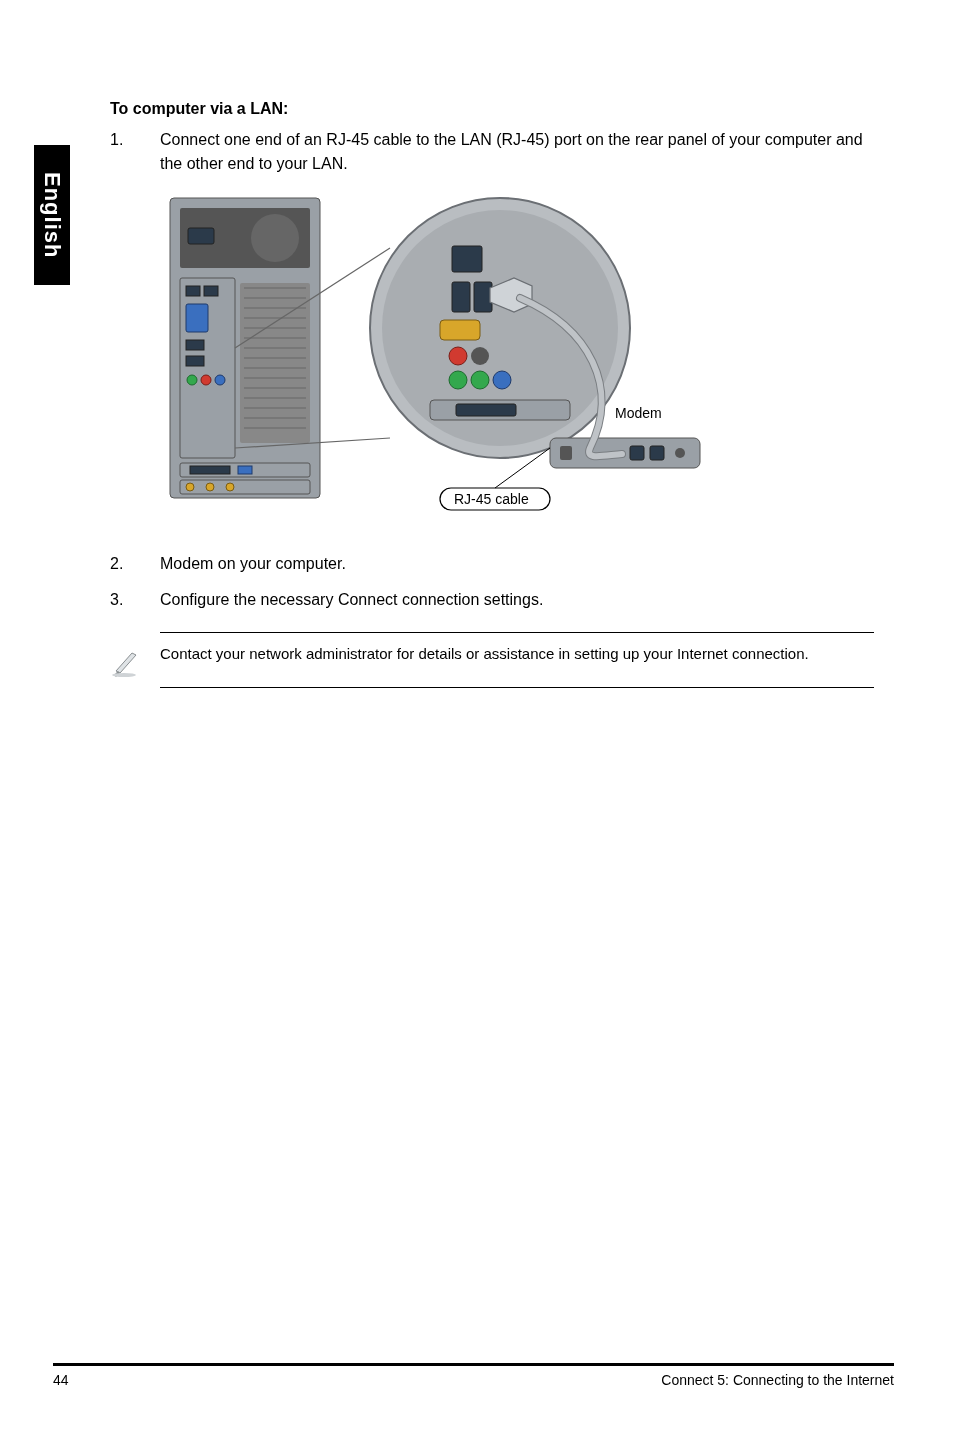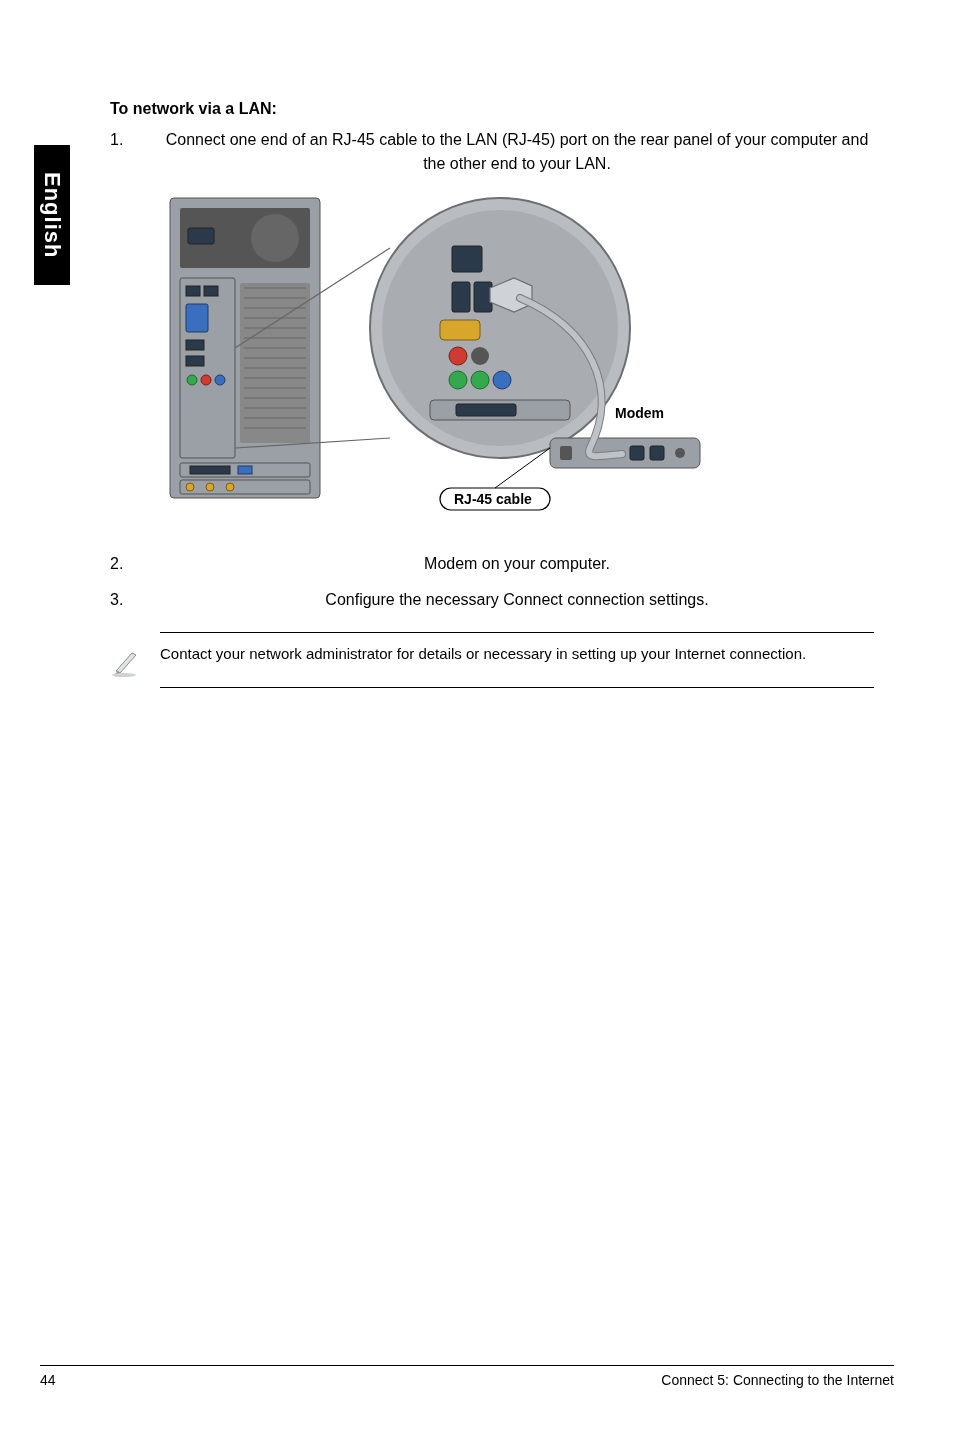--- a/index.html
+++ b/index.html
@@ -4,29 +4,29 @@
 <style>
   * { box-sizing: border-box; margin: 0; padding: 0; }
   html, body { width: 954px; height: 1438px; background: #fff; font-family: Arial, Helvetica, sans-serif; color: #000; }
   .page { position: relative; width: 954px; height: 1438px; padding: 100px 80px 50px 110px; }
   .side-tab { position: absolute; left: 34px; top: 145px; width: 36px; height: 140px; background: #000; color: #fff; display: flex; align-items: center; justify-content: center; }
   .side-tab span { writing-mode: vertical-rl; font-size: 22px; font-weight: bold; letter-spacing: 1px; }
   .heading { font-size: 22px; font-weight: bold; margin-bottom: 8px; }
   .subheading { font-size: 16px; font-weight: bold; margin-bottom: 10px; }
   .step { display: flex; font-size: 16px; line-height: 1.5; margin-bottom: 12px; }
   .step-num { width: 50px; flex-shrink: 0; }
-  .step-text { flex: 1; text-align: center; }
-  .figure-wrap { margin: 10px 0 30px 50px; font-weight: bold; }
+  .step-text { flex: 1; }
+  .figure-wrap { margin: 10px 0 30px 50px; }
   .figure-svg { width: 560px; height: 330px; }
   .note-block { margin-top: 20px; }
   .note-rule { border: none; border-top: 1px solid #000; margin-left: 50px; }
   .note-row { display: flex; align-items: flex-start; padding: 10px 0 10px 0; }
   .note-icon { width: 50px; display: flex; justify-content: flex-start; padding-top: 4px; }
   .note-text { flex: 1; font-size: 15px; line-height: 1.4; }
-  .footer { position: absolute; left: 40px; right: 60px; bottom: 50px; display: flex; justify-content: space-between; align-items: center; font-size: 14px; border-top: 1px solid #000000; padding-top: 6px; }
+  .footer { position: absolute; left: 53px; right: 60px; bottom: 50px; display: flex; justify-content: space-between; align-items: center; font-size: 14px; border-top: 3px solid #000000; padding-top: 6px; }
   .label-bubble { fill: #fff; stroke: #000; stroke-width: 1.2; }
   .svg-text { font-family: Arial, sans-serif; font-size: 14px; fill: #000; }
   .chassis, .panel, .modem-body { fill: #9aa0a6; stroke: #555; stroke-width: 1; }
   .dark { fill: #555; }
   .port { fill: #2b3a4a; stroke: #222; }
   .port-green { fill: #33a84d; stroke: #1d6b2e; }
   .port-red { fill: #d13a30; stroke: #7a1e18; }
   .port-yellow { fill: #d8a62a; stroke: #7a5c14; }
   .port-blue { fill: #3a6fbf; stroke: #1f3a6b; }
   .grille { fill: #888; }
@@ -38,21 +38,21 @@
 </style>
 </head>
 <body>
 
 <div class="page">
 
   <div class="side-tab">
     <span>English</span>
   </div>
 
-  <div class="subheading">To network via a LAN:</div>
+  <div class="subheading">To computer via a LAN:</div>
 
   <div class="step">
     <div class="step-num">1.</div>
     <div class="step-text">Connect one end of an RJ-45 cable to the LAN (RJ-45) port on the rear panel of your computer and the other end to your LAN.</div>
   </div>
 
   <div class="figure-wrap">
     <svg class="figure-svg" viewBox="0 0 560 330">
 
       <rect class="chassis" x="10" y="10" width="150" height="300" rx="4"></rect>
@@ -151,21 +151,21 @@
   <div class="note-block">
     <hr class="note-rule">
     <div class="note-row">
       <div class="note-icon">
         <svg width="34" height="30" viewBox="0 0 34 30">
           <path d="M6 24 L22 6 L26 8 L10 26 Z" fill="#dfe3e6" stroke="#8a8f92" stroke-width="1"></path>
           <path d="M4 28 L8 24 L10 26 L6 30 Z" fill="#8a8f92"></path>
           <ellipse cx="14" cy="28" rx="12" ry="2" fill="#cfd3d6"></ellipse>
         </svg>
       </div>
-      <div class="note-text">Contact your network administrator for details or necessary in setting up your Internet connection.</div>
+      <div class="note-text">Contact your network administrator for details or assistance in setting up your Internet connection.</div>
     </div>
     <hr class="note-rule">
   </div>
 
   <div class="footer">
     <span>44</span>
     <span>Connect 5: Connecting to the Internet</span>
   </div>
 
 </div>

